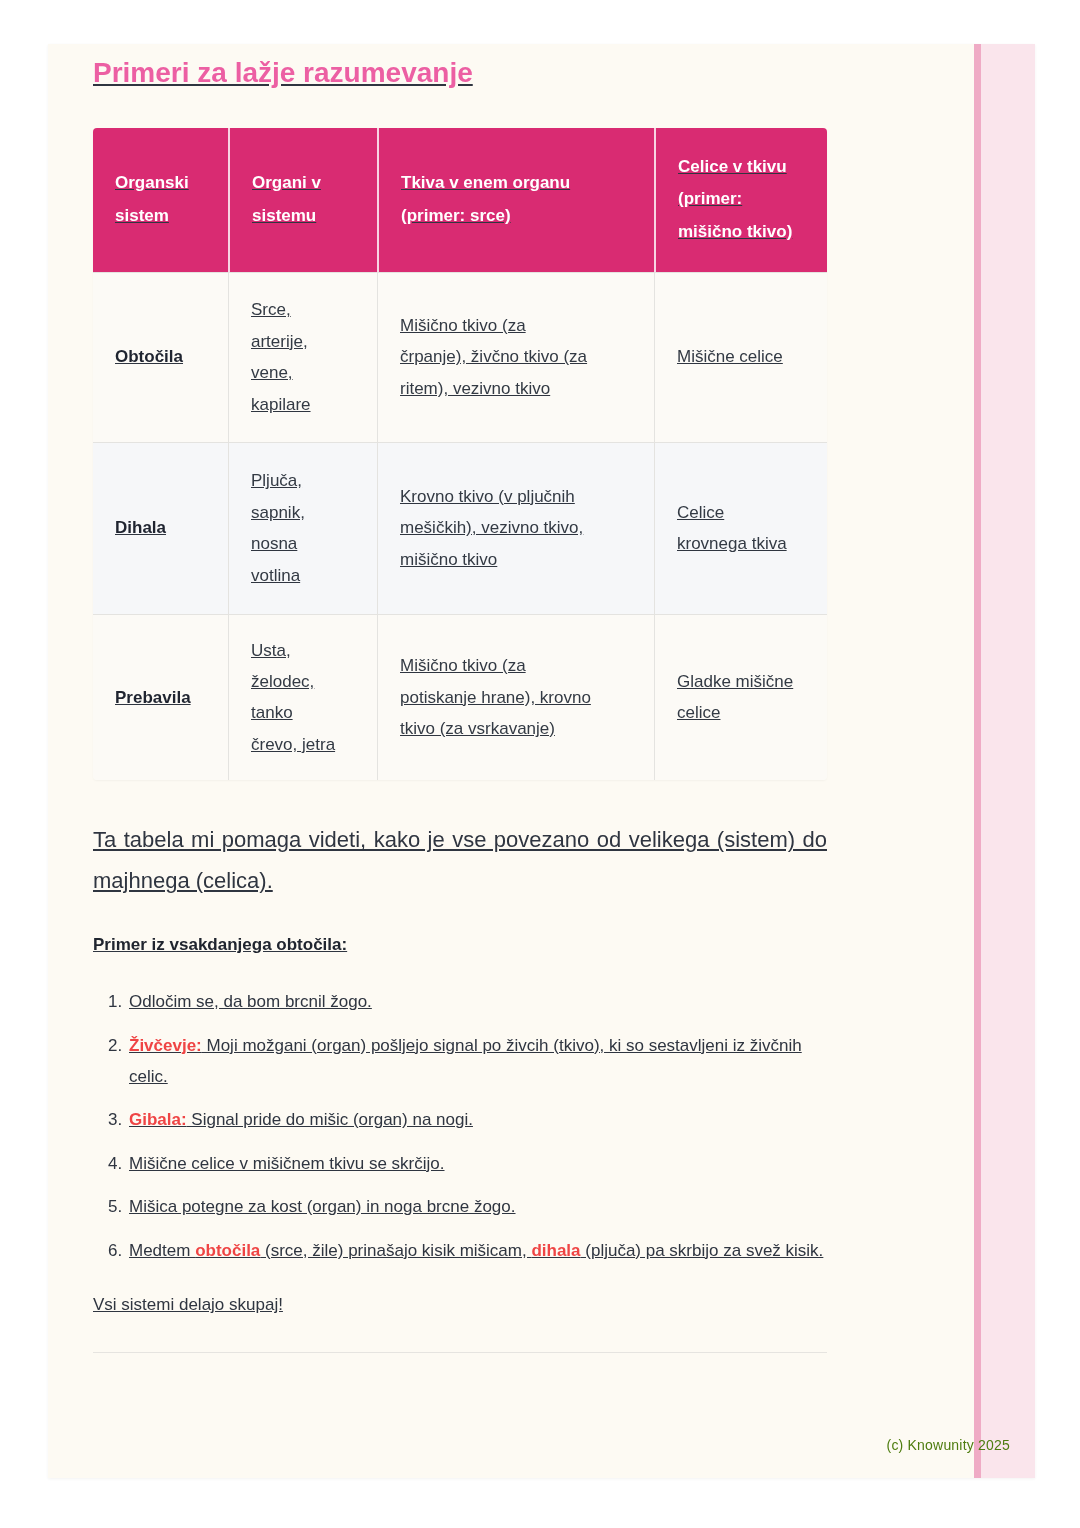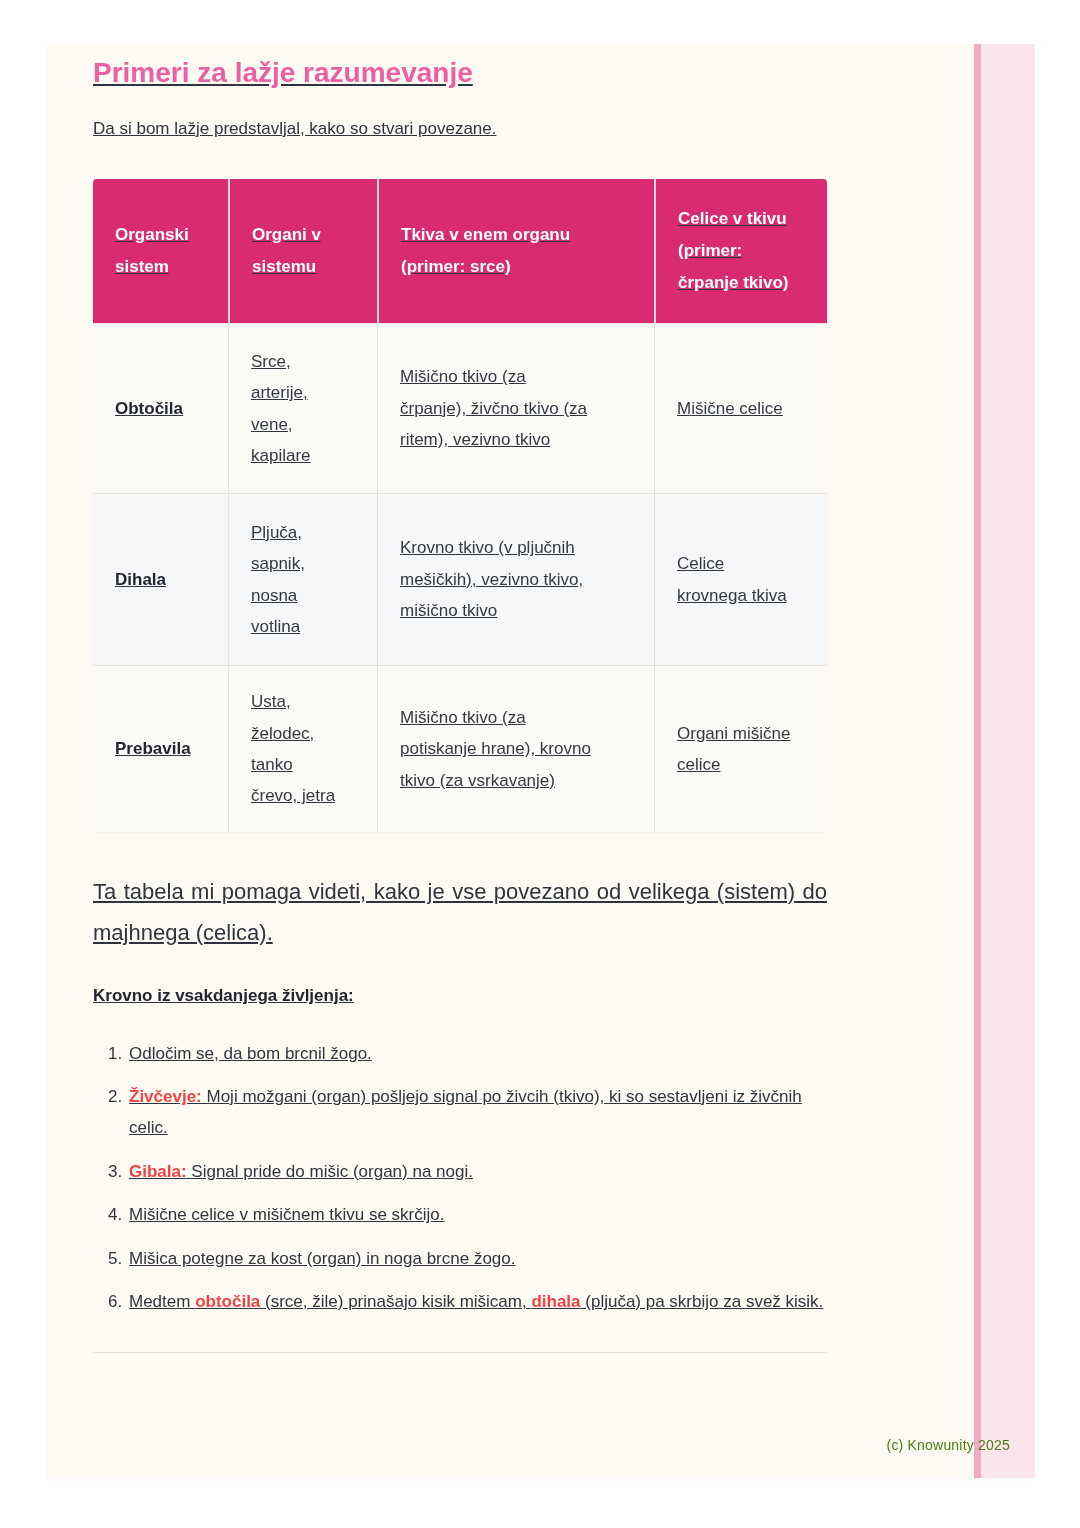--- a/index.html
+++ b/index.html
@@ -97,40 +97,39 @@
     font-size:14px;color:#4d7c0f;letter-spacing:0.2px;
   }
 </style>
 </head>
 <body>
 
 <div class="card">
   <div class="stripe"></div>
   <div class="content">
     <h1 class="page-title">Primeri za lažje razumevanje</h1>
-    <p class="intro">Da si bom lažje predstavljal, kako so stvari povezane.</p>
 
     <table class="org-table">
       <colgroup>
         <col style="width:135px">
           <col style="width:149px">
           <col style="width:277px">
           <col style="width:173px">
       </colgroup>
       <thead>
         <tr id="thead-row">
             <th>Organski
 sistem</th>
             <th>Organi v
 sistemu</th>
             <th>Tkiva v enem organu
 (primer: srce)</th>
             <th>Celice v tkivu
 (primer:
-črpanje tkivo)</th>
+mišično tkivo)</th>
           </tr>
       </thead>
       <tbody id="tbody-rows">
           <tr class="r1">
             <td class="sys">Obtočila</td>
             <td>Srce,
 arterije,
 vene,
 kapilare</td>
             <td>Mišično tkivo (za
@@ -152,33 +151,34 @@
           </tr>
           <tr class="r3">
             <td class="sys">Prebavila</td>
             <td>Usta,
 želodec,
 tanko
 črevo, jetra</td>
             <td>Mišično tkivo (za
 potiskanje hrane), krovno
 tkivo (za vsrkavanje)</td>
-            <td>Organi mišične
+            <td>Gladke mišične
 celice</td>
           </tr>
         </tbody>
     </table>
 
     <p class="after-table">Ta tabela mi pomaga videti, kako je vse povezano od velikega (sistem) do majhnega (celica).</p>
-    <p class="bold-head">Krovno iz vsakdanjega življenja:</p>
+    <p class="bold-head">Primer iz vsakdanjega obtočila:</p>
     <ol class="everyday" id="everyday-list">
         <li><span>Odločim se, da bom brcnil žogo.</span></li>
         <li><b>Živčevje:</b><span> Moji možgani (organ) pošljejo signal po živcih (tkivo), ki so sestavljeni iz živčnih celic.</span></li>
         <li><b>Gibala:</b><span> Signal pride do mišic (organ) na nogi.</span></li>
         <li><span>Mišične celice v mišičnem tkivu se skrčijo.</span></li>
         <li><span>Mišica potegne za kost (organ) in noga brcne žogo.</span></li>
         <li><span>Medtem </span><b>obtočila</b><span> (srce, žile) prinašajo kisik mišicam, </span><b>dihala</b><span> (pljuča) pa skrbijo za svež kisik.</span></li>
       </ol>
+    <p class="closing">Vsi sistemi delajo skupaj!</p>
     <hr class="divider">
   </div>
 </div>
 
 <div class="footer">(c) Knowunity 2025</div>
 
 </body></html>

